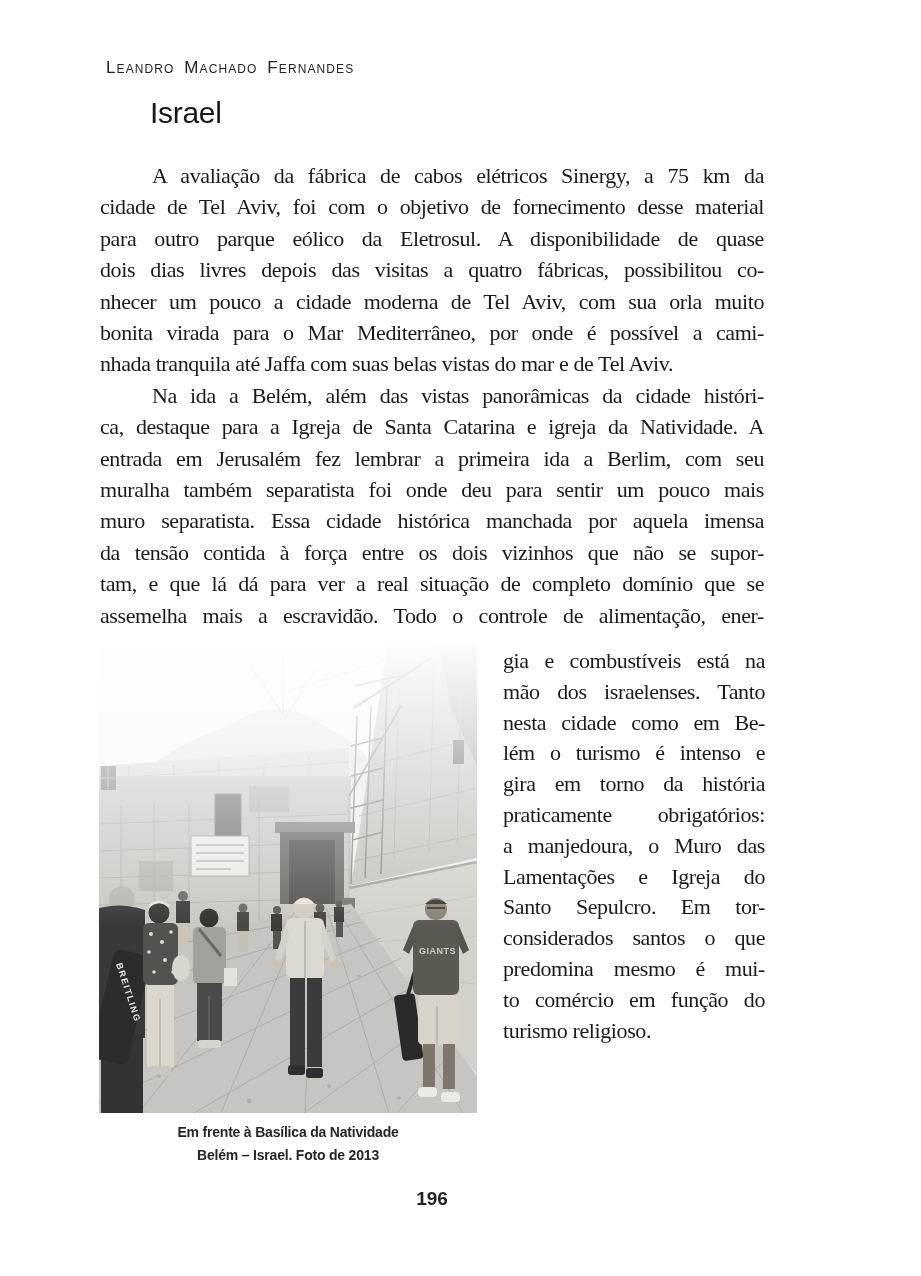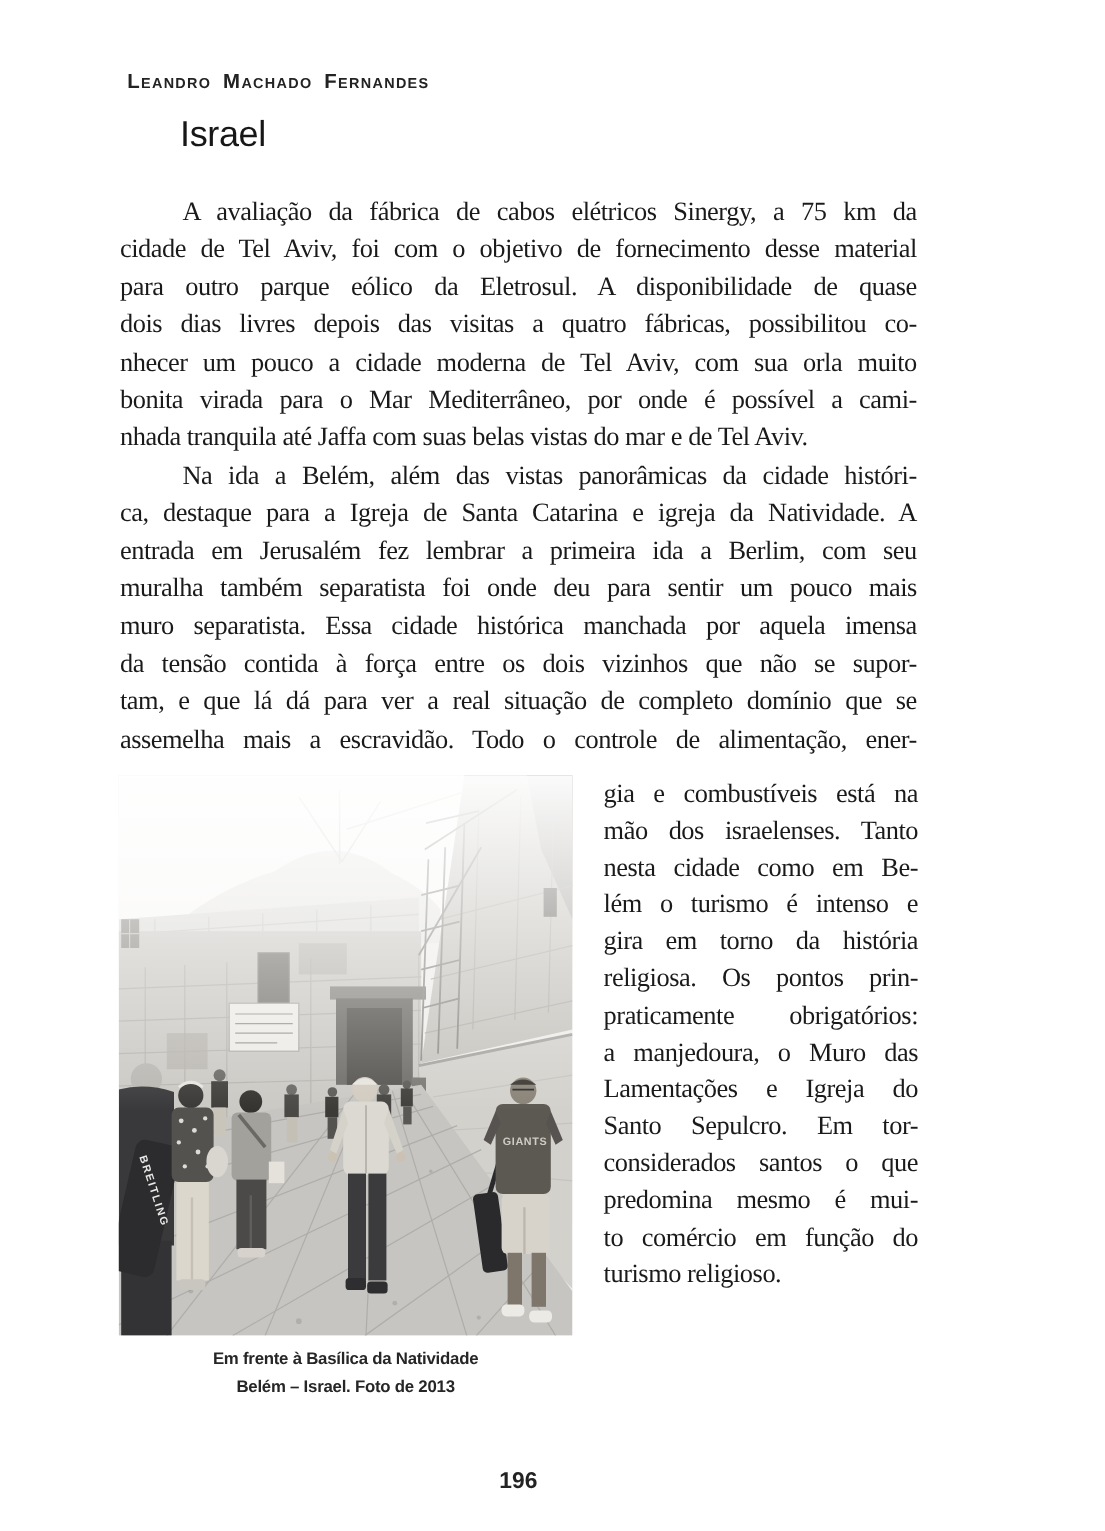--- a/index.html
+++ b/index.html
@@ -4,21 +4,21 @@
 <style>
   html,body{margin:0;padding:0;background:#e9e9e9;}
   .page{
     position:relative;width:921px;height:1276px;background:#ffffff;
     margin:0 auto;overflow:hidden;
     font-family:"Liberation Serif","DejaVu Serif",serif;color:#1c1c1c;
   }
   .running-header{
     position:absolute;left:106px;top:58px;
     font-family:"Liberation Sans","DejaVu Sans",sans-serif;
-    font-variant:small-caps;font-weight:700;font-size:17px;
+    font-variant:small-caps;font-weight:400;font-size:17px;
     letter-spacing:1.1px;word-spacing:4px;color:#232323;
   }
   .section-title{
     position:absolute;left:150px;top:96px;
     font-family:"Liberation Sans","DejaVu Sans",sans-serif;
     font-weight:400;font-size:30px;color:#171717;letter-spacing:-0.3px;
   }
   .main-text{
     position:absolute;left:100px;top:160px;width:664px;
     font-size:22px;line-height:31.4px;letter-spacing:-0.4px;color:#1a1a1a;
@@ -38,21 +38,21 @@
   .caption{
     position:absolute;left:99px;top:1121px;width:378px;
     text-align:center;
     font-family:"Liberation Sans","DejaVu Sans",sans-serif;
     font-weight:600;font-size:14px;line-height:23px;color:#262626;
     letter-spacing:-0.2px;
   }
   .page-number{
     position:absolute;left:100px;top:1188px;width:664px;text-align:center;
     font-family:"Liberation Sans","DejaVu Sans",sans-serif;
-    font-weight:600;font-size:19px;color:#232323;margin-top:36px;
+    font-weight:600;font-size:19px;color:#232323;
   }
 </style>
 </head>
 <body>
 
 <div class="page">
 
   <div class="running-header">Leandro Machado Fernandes</div>
 
   <div class="section-title">Israel</div>
@@ -74,21 +74,20 @@
     <div class="line">tam, e que lá dá para ver a real situação de completo domínio que se</div>
     <div class="line">assemelha mais a escravidão. Todo o controle de alimentação, ener-</div>
   </div>
 
   <div class="wrap-col">
     <div class="line">gia e combustíveis está na</div>
     <div class="line">mão dos israelenses. Tanto</div>
     <div class="line">nesta cidade como em Be-</div>
     <div class="line">lém o turismo é intenso e</div>
     <div class="line">gira em torno da história</div>
-    <div class="line">religiosa. Os pontos prin-</div>
     <div class="line">praticamente obrigatórios:</div>
     <div class="line">a manjedoura, o Muro das</div>
     <div class="line">Lamentações e Igreja do</div>
     <div class="line">Santo Sepulcro. Em tor-</div>
     <div class="line">considerados santos o que</div>
     <div class="line">predomina mesmo é mui-</div>
     <div class="line">to comércio em função do</div>
     <div class="line flush">turismo religioso.</div>
   </div>
 

